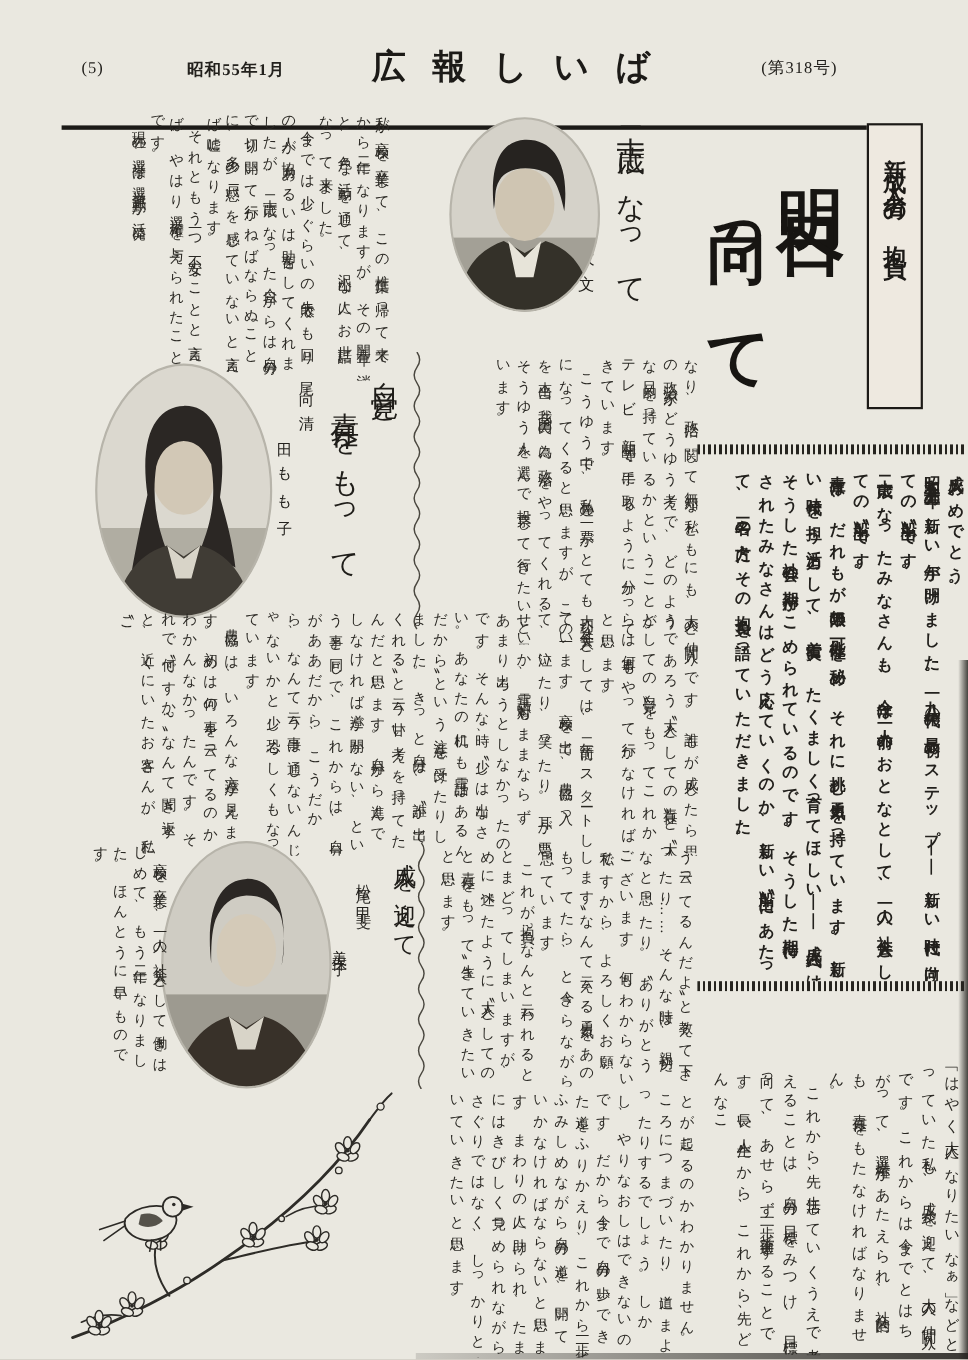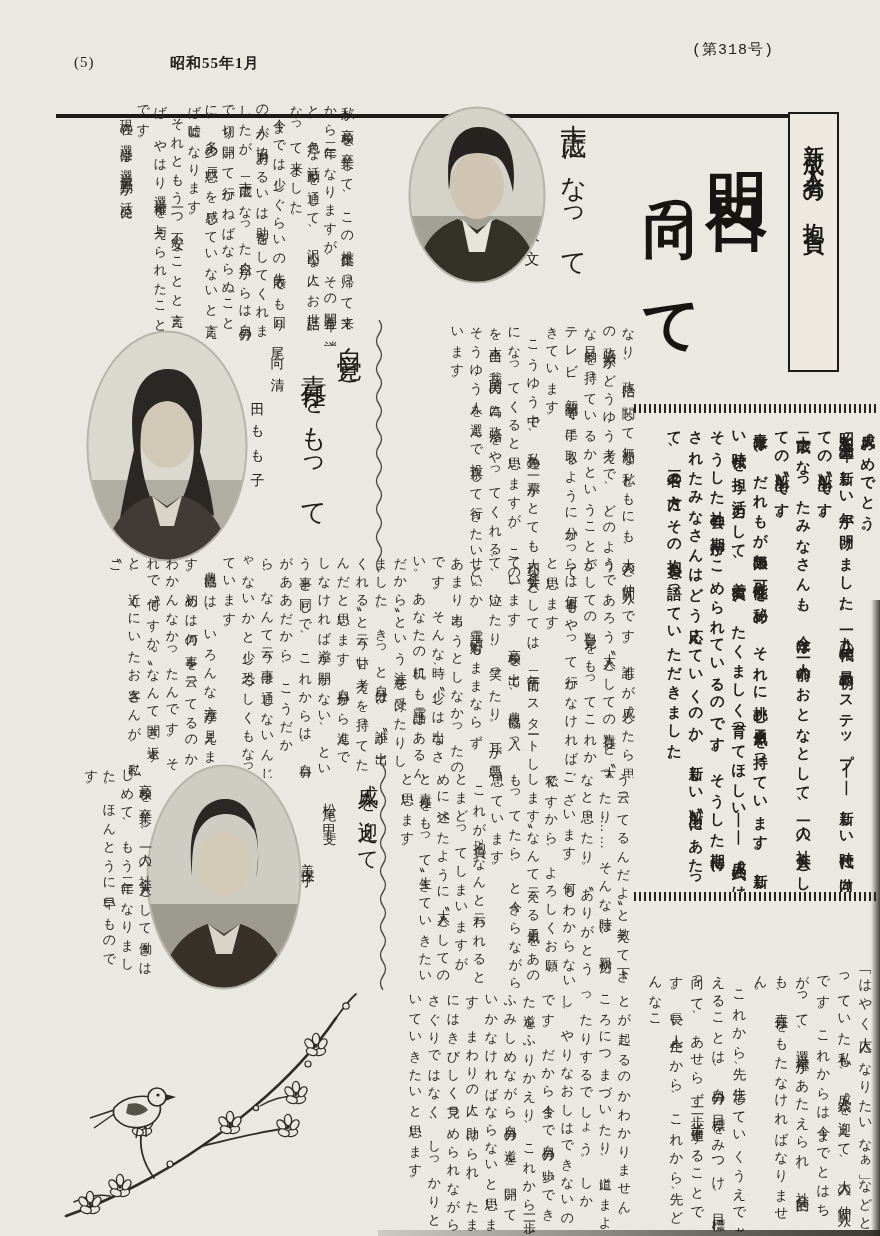--- a/index.html
+++ b/index.html
@@ -52,21 +52,22 @@
   .edge-r{position:absolute;right:0;top:600px;width:9px;height:636px;background:linear-gradient(to right,rgba(40,38,34,0),rgba(40,38,34,.85));}
   .edge-b{position:absolute;left:378px;bottom:0;width:502px;height:6px;background:linear-gradient(to right,rgba(38,36,32,.15),rgba(38,36,32,.9));}
 </style>
 </head>
 <body>
 
 <div class="page">
 
   <div class="hdr-small" style="left:74px;top:54px;">(5)</div>
   <div class="hdr-small" style="left:170px;top:54px;font-weight:bold;">昭和55年1月</div>
-  <div class="hdr-small" style="left:692px;top:40px;font-family:Liberation Mono, monospace;">(第318号)</div>
+  <div class="hdr-title" style="left:338px;top:40px;">広報しいば</div>
+  <div class="hdr-small" style="left:692px;top:52px;">(第318号)</div>
   <div class="hdr-rule"></div>
 
   <div class="kicker-box">
     <div class="txt">新成人者の抱負</div>
   </div>
   <div class="big-title" id="bt1">明日へ</div>
   <div class="big-title" id="bt2">向って</div>
 
   <div class="hatch" style="left:634px;top:404px;width:244px;"></div>
   <div class="intro">

